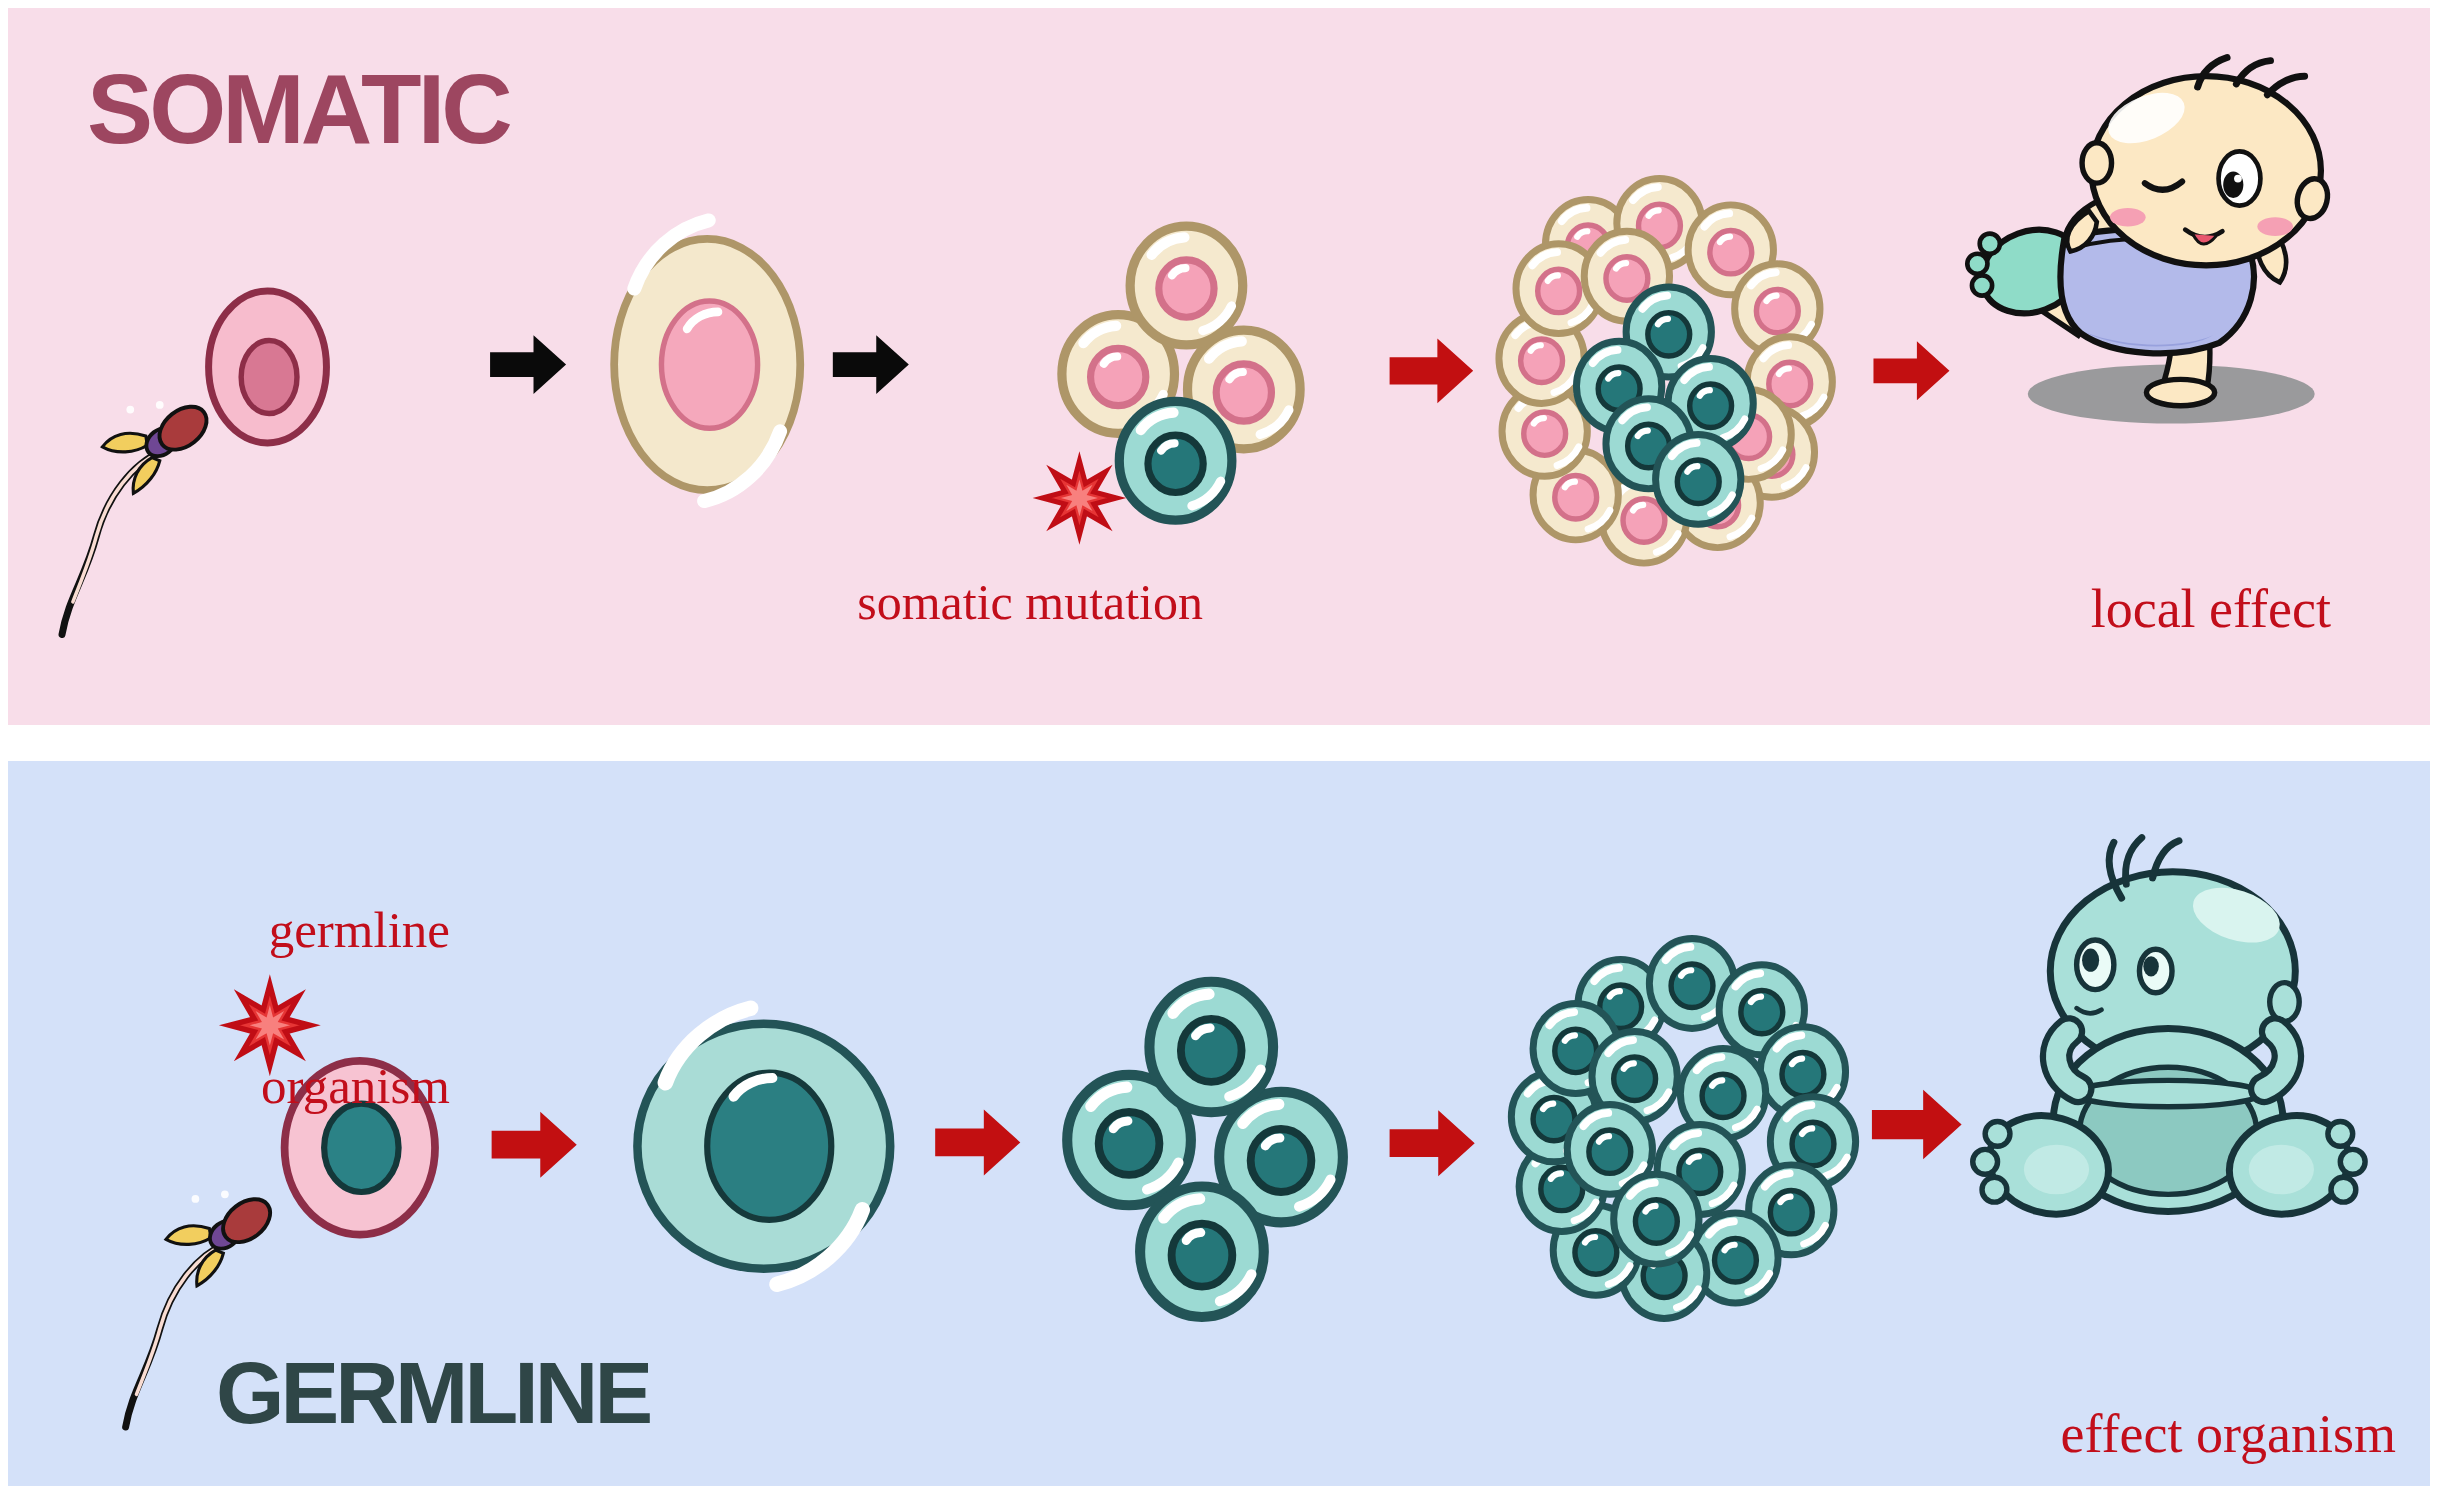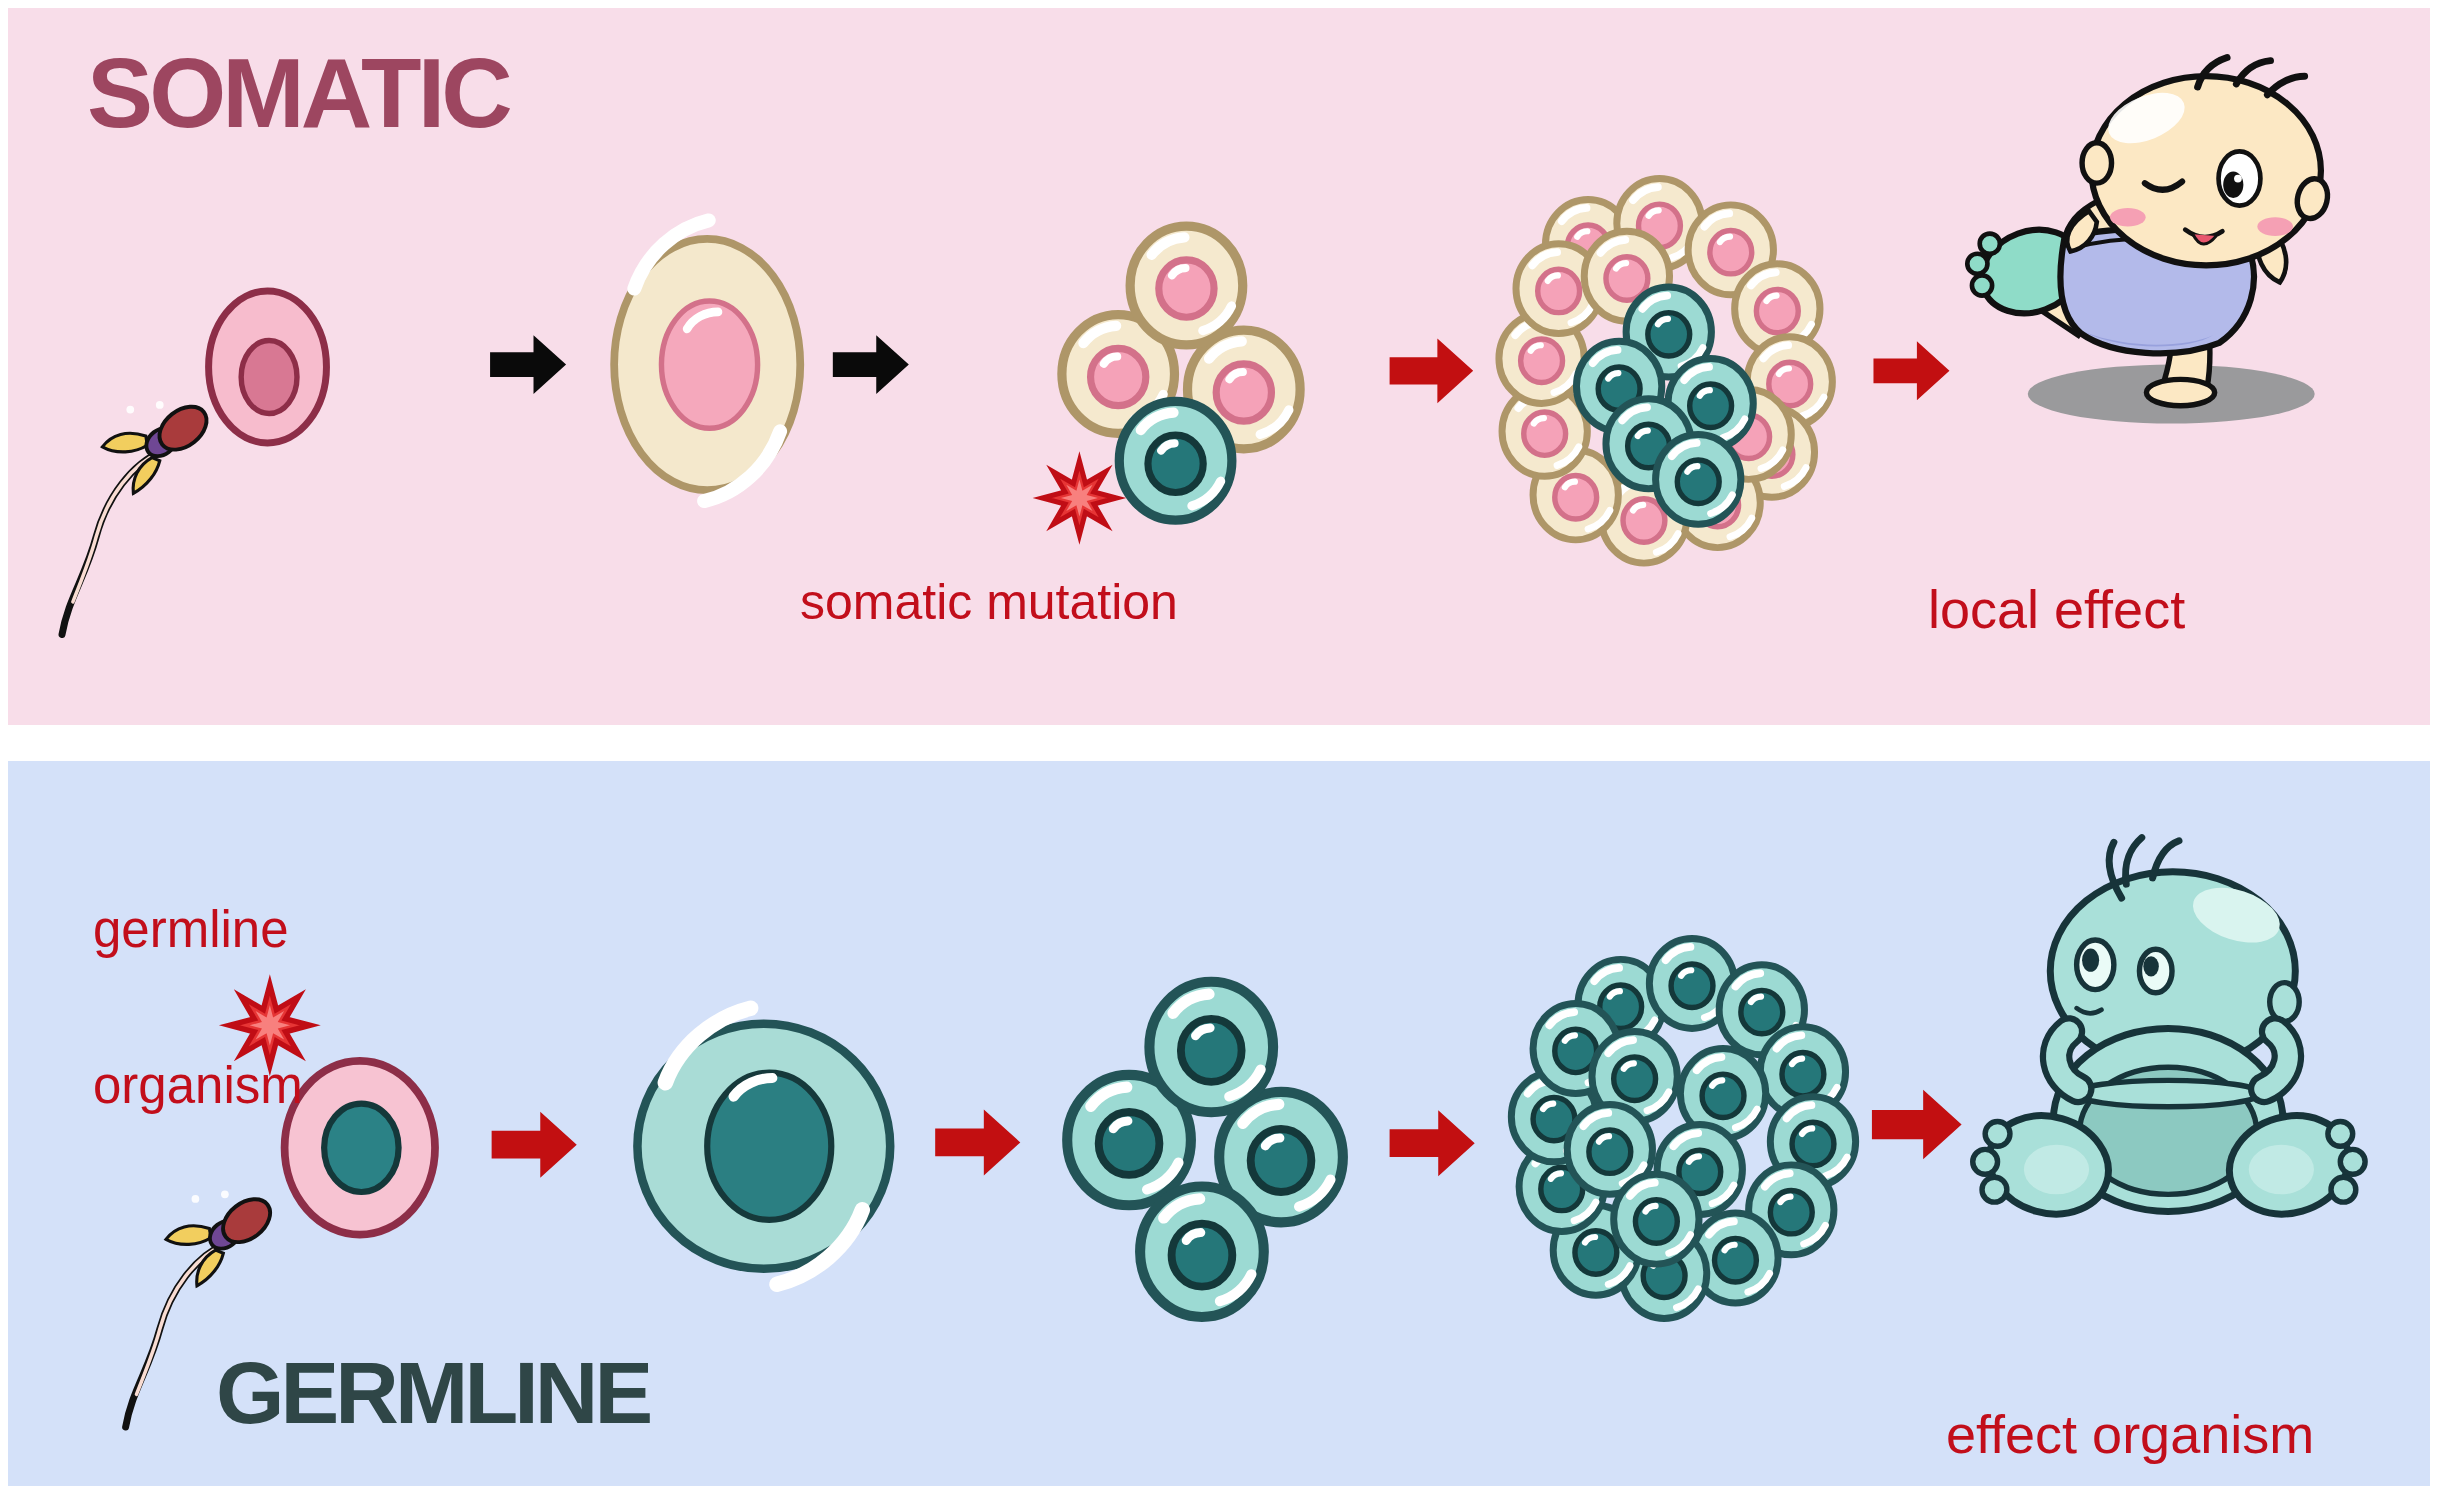--- a/index.html
+++ b/index.html
@@ -4,23 +4,23 @@
 <style>
   html,body{margin:0;padding:0;background:#ffffff;}
   .stage{position:relative;width:2438px;height:1507px;background:#ffffff;overflow:hidden;
          font-family:"Liberation Sans", sans-serif;}
   .panel{position:absolute;left:7.8px;width:2422px;}
   .panel.somatic{top:7.8px;height:717px;background:#F8DDE9;}
   .panel.germline{top:761px;height:725px;background:#D4E1F9;}
   .art{position:absolute;left:0;top:0;width:2438px;height:1507px;}
   .txt{position:absolute;white-space:pre-line;}
   .title{font-weight:bold;letter-spacing:-3.9px;line-height:1;}
-  #somatic-title{left:87px;top:43px;font-size:99px;color:#9D4660;}
+  #somatic-title{left:87px;top:59px;font-size:99px;color:#9D4660;}
   #germline-title{left:216px;top:1349px;font-size:88px;color:#2F4647;}
-  .redlabel{color:#C20E1B;text-align:left;}
+  .redlabel{color:#C20E1B;text-align:right;font-family:Liberation Serif, serif;}
   #somatic-mutation-label{left:800px;top:575px;width:403px;font-size:50px;line-height:1.1;}
   #germline-mutation-label{left:93px;top:813px;width:357px;font-size:51px;line-height:78px;}
   #local-effect-label{left:1928px;top:580px;width:403px;font-size:54px;line-height:1.1;}
   #entire-organism-label{left:1946px;top:1320px;width:450px;font-size:54px;line-height:76px;}
   
   .arrB{fill:#0A0A0A;}
   .arrR{fill:#C20F11;}
   .cream{--cf:#F5E9CE;--cs:#AE9668;--nf:#F5A2B8;--ns:#D3718A;}
   .teal{--cf:#9CDAD3;--cs:#235457;--nf:#257779;--ns:#14383A;}
   .star-outer{fill:#E63535;stroke:#C00D15;stroke-width:7;stroke-linejoin:miter;}

